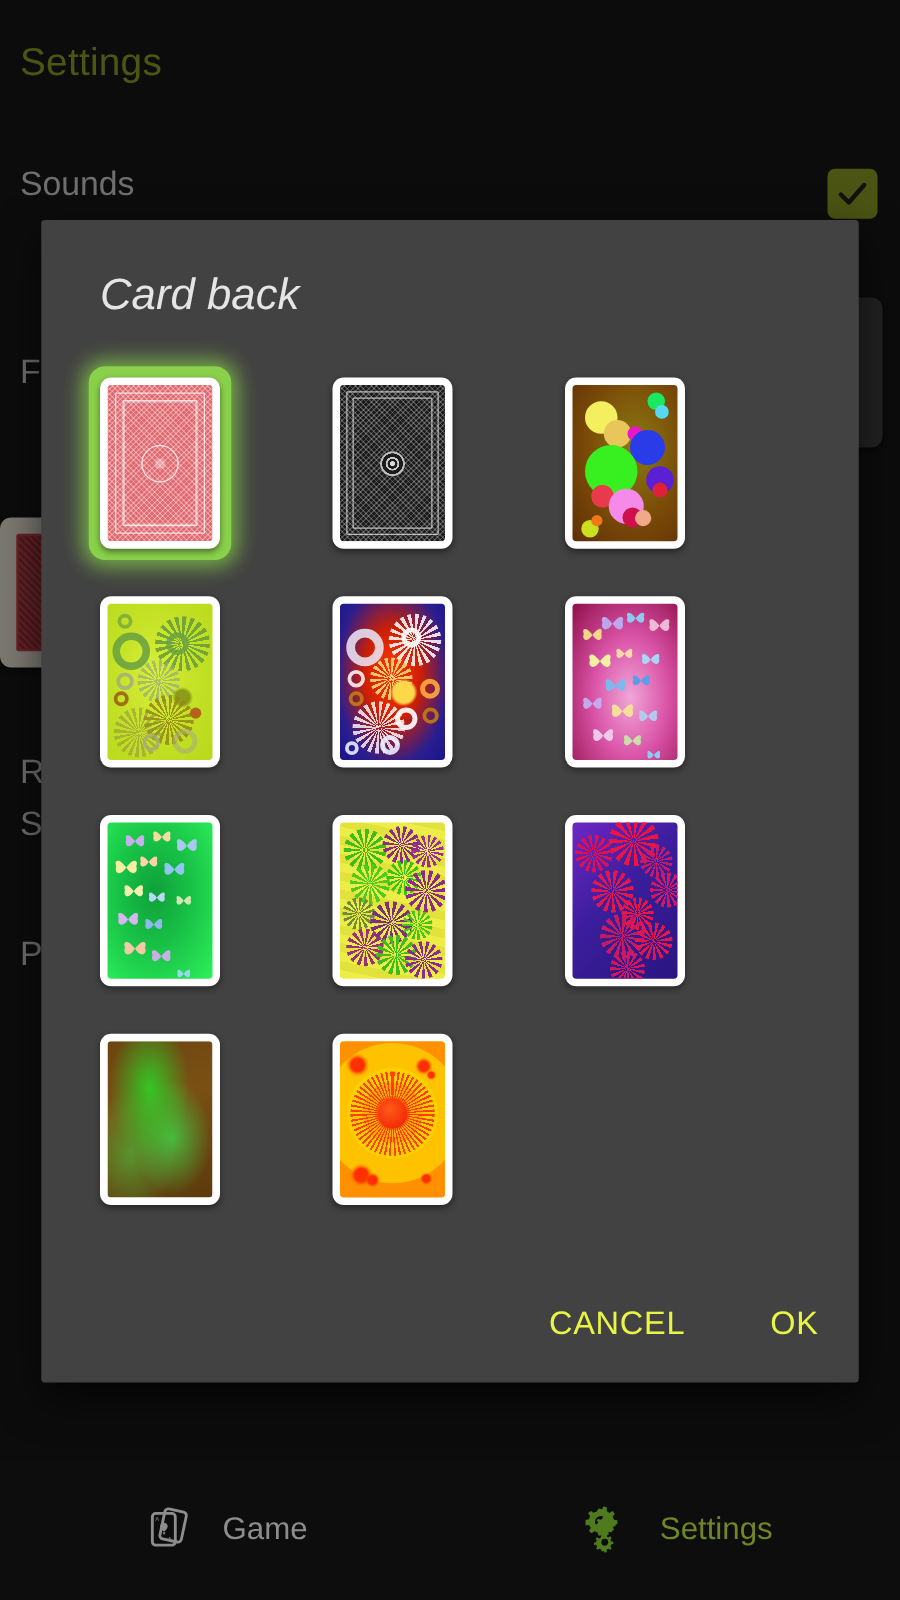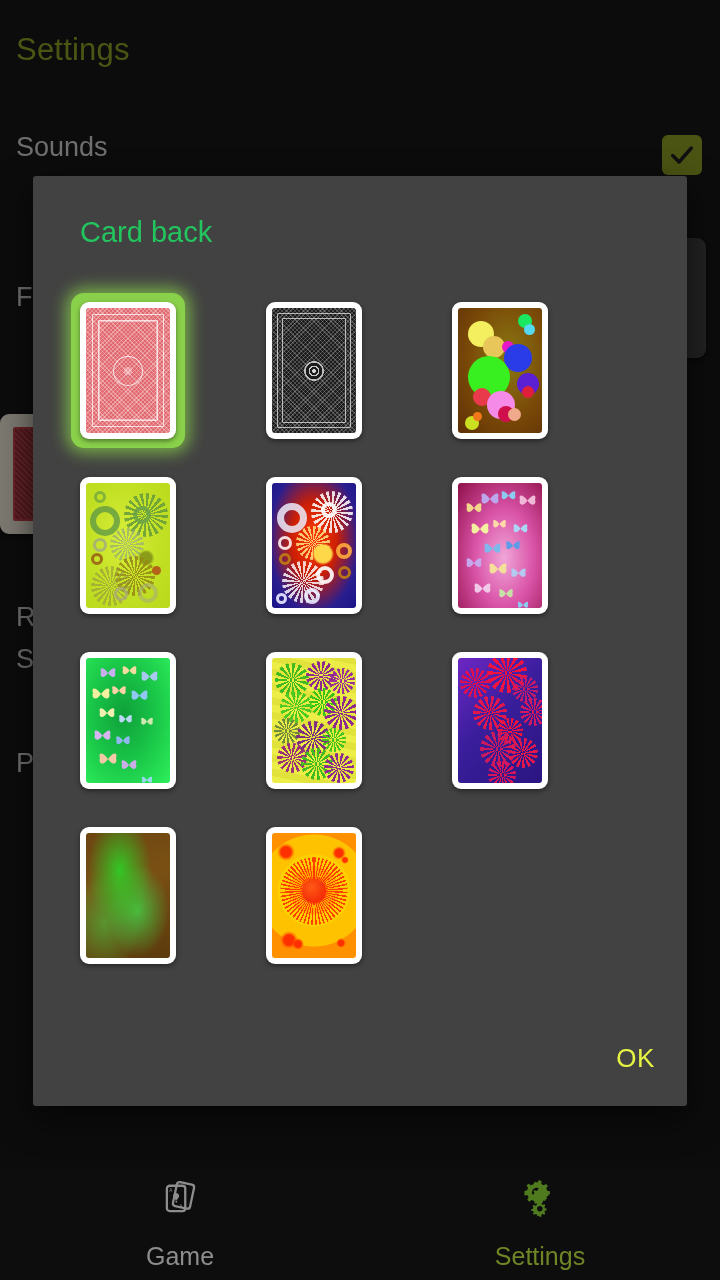--- a/index.html
+++ b/index.html
@@ -49,21 +49,21 @@
   
   .scrim { position: absolute; inset: 0; background: rgba(0,0,0,.40); }
   .dialog {
     position: absolute; left: 33px; top: 176px;
     width: 654px; height: 930px;
     background: #424242; border-radius: 3px;
     box-shadow: 0 12px 34px rgba(0,0,0,.6);
   }
   .dialog-title {
     position: absolute; left: 47px; top: 40px;
-    font-size: 29px; color: #22c55e; font-weight: normal;
+    font-size: 35px; color: #e5e5e5; font-weight: normal; font-style: italic;
   }
 
   
   .grid {
     position: absolute; left: 47px; top: 126px;
     width: 560px;
     display: grid;
     grid-template-columns: repeat(3, 96px);
     grid-auto-rows: 137px;
     column-gap: 90px; row-gap: 38px;
@@ -172,21 +172,21 @@
     font-family: "Liberation Sans", sans-serif;
     padding: 8px 4px;
   }
 
   
   .navbar {
     position: absolute; left: 0; bottom: 0; width: 720px; height: 114px;
     background: #0d0d0d; display: flex;
   }
   .nav-item {
-    flex: 1; display: flex; flex-direction: column;
+    flex: 1; display: flex; flex-direction: row;
     align-items: center; justify-content: center; gap: 22px; cursor: pointer;
   }
   .nav-icon { height: 44px; display: flex; align-items: center; justify-content: center; }
   .nav-label { font-size: 25px; color: #8d8d8d; }
   .nav-item.active .nav-label { color: #6f8526; }
 </style>
 </head>
 <body>
 
 <div id="app">
@@ -512,20 +512,21 @@
             <div class="sun-dot" style="left:10%;top:78%;width:18px;height:18px;"></div>
             <div class="sun-dot" style="left:24%;top:84%;width:12px;height:12px;"></div>
             <div class="sun-dot" style="left:76%;top:84%;width:10px;height:10px;"></div>
           </div>
         </div>
       </div>
 
     </div>
 
     <div class="actions">
+      <button class="dlg-btn">CANCEL</button>
       <button class="dlg-btn">OK</button>
     </div>
   </div>
 
   <div class="navbar">
 
     <div class="nav-item">
       <div class="nav-icon">
         <svg width="42" height="42" viewBox="0 0 24 24">
           <rect x="9" y="3.5" width="10" height="14" rx="1.6" fill="none" stroke="#8d8d8d" stroke-width="1.3" transform="rotate(12 14 10.5)"></rect>

